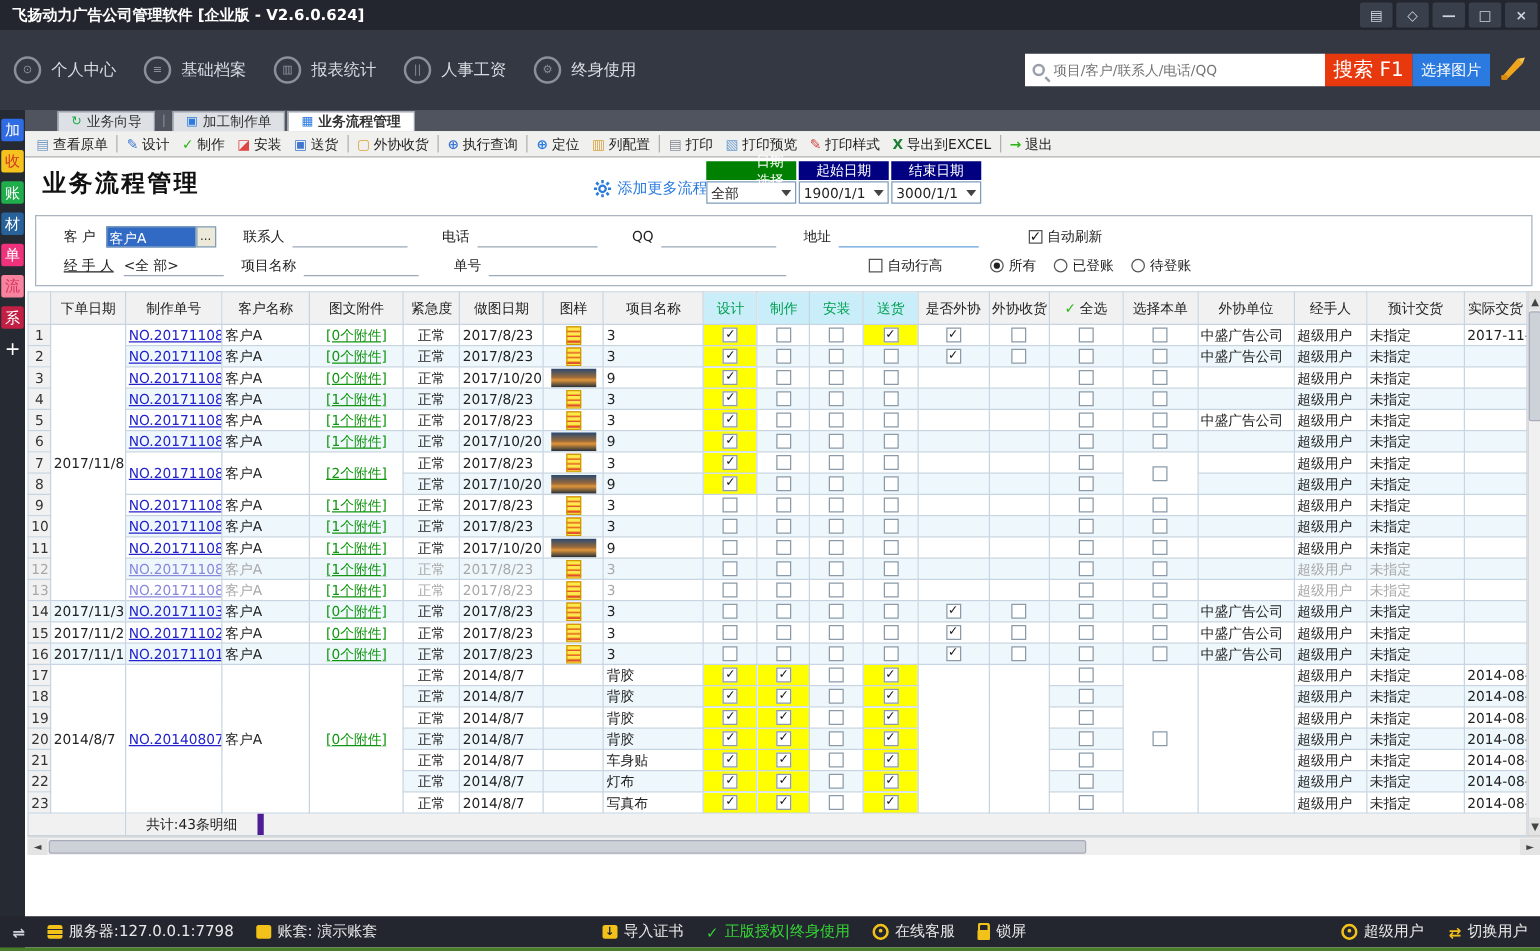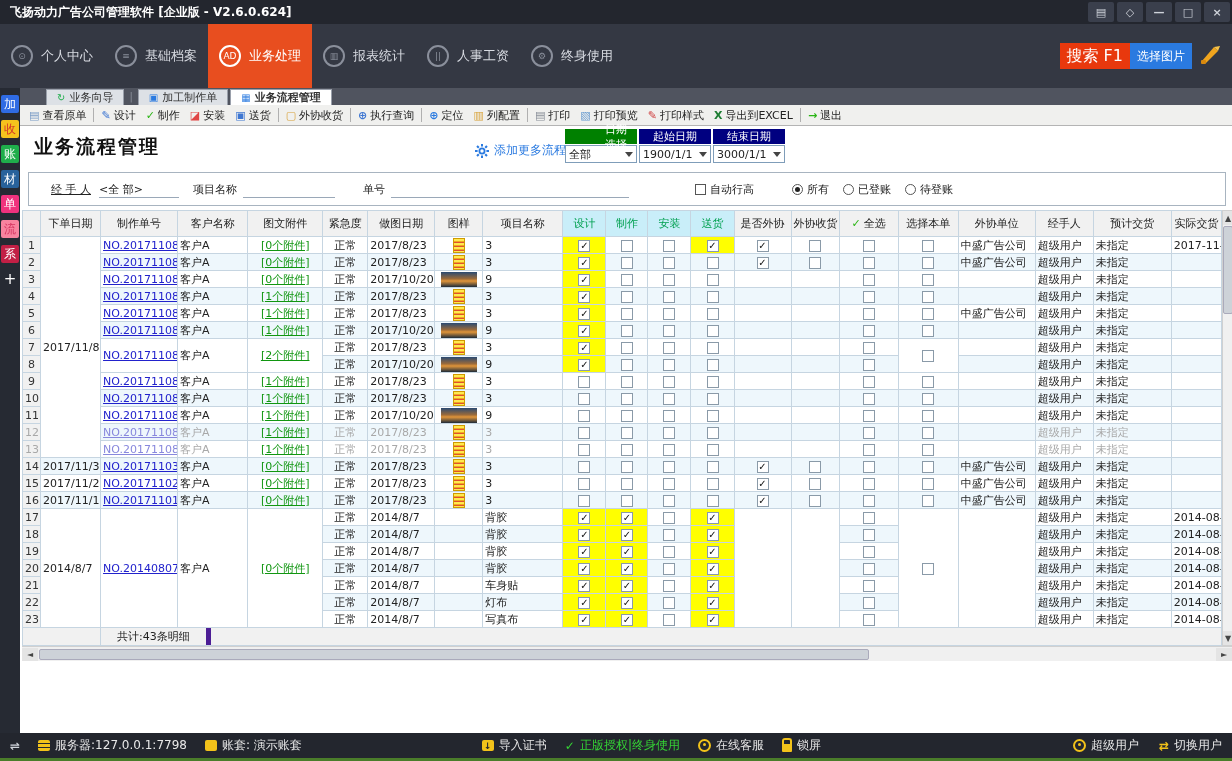--- a/index.html
+++ b/index.html
@@ -153,38 +153,38 @@
   <div class="navbar">
     <div id="nav-items" style="display:flex;align-items:stretch;">
         <div class="nav-item">
           <span class="nav-ico">⊙</span>
           <span>个人中心</span>
         </div>
         <div class="nav-item">
           <span class="nav-ico">≡</span>
           <span>基础档案</span>
         </div>
-        <div class="nav-item active">
-          <span class="nav-ico">AD</span>
-          <span>业务处理</span>
-        </div>
         <div class="nav-item">
           <span class="nav-ico">▥</span>
           <span>报表统计</span>
         </div>
         <div class="nav-item">
           <span class="nav-ico">||</span>
           <span>人事工资</span>
         </div>
         <div class="nav-item">
           <span class="nav-ico">⚙</span>
           <span>终身使用</span>
         </div>
       </div>
     <div class="search-wrap">
+      <div class="search-box">
+        <span class="mag"></span>
+        <input type="text" placeholder="项目/客户/联系人/电话/QQ" style="">
+      </div>
       <div class="btn-red">搜索 F1</div>
       <div class="btn-blue">选择图片</div>
       <span class="horn">
         <svg width="22" height="20" viewBox="0 0 22 20">
           <polygon points="2,16 14,2 18,6 6,18" fill="#f0a51e"></polygon>
           <polygon points="14,2 20,1 18,6" fill="#f6c34a"></polygon>
           <rect x="1" y="15" width="5" height="4" rx="1" fill="#d8890e"></rect>
         </svg>
       </span>
     </div>
@@ -323,20 +323,39 @@
               <div class="dhead" style="background: rgb(0, 0, 128);">结束日期</div>
               <div class="dval">
                 <span>3000/1/1</span>
                 <span class="dar"></span>
               </div>
             </div>
           </div>
       </div>
 
       <div class="fpanel">
+        <div class="frow">
+          <span class="flab" style="margin-left:18px;">客  户</span>
+          <span class="combo">
+            <span class="combo-val">客户A</span>
+            <span class="more-btn">…</span>
+          </span>
+          <span class="flab" style="margin-left:22px;">联系人</span>
+          <span class="uline" style="width:92px;margin-left:6px;"></span>
+          <span class="flab" style="margin-left:28px;">电话</span>
+          <span class="uline" style="width:96px;margin-left:6px;"></span>
+          <span class="flab" style="margin-left:28px;">QQ</span>
+          <span class="uline" style="width:92px;margin-left:6px;"></span>
+          <span class="flab" style="margin-left:22px;">地址</span>
+          <span class="uline" style="width:112px;margin-left:6px;border-bottom-color:#6aa3e0;"></span>
+          <span class="chklab" style="margin-left:40px;">
+            <span class="cb on"></span>
+            <span>自动刷新</span>
+          </span>
+        </div>
         <div class="frow">
           <span class="flab" style="margin-left:18px;text-decoration:underline;">经 手 人</span>
           <span class="uline" style="width:80px;margin-left:8px;">&lt;全 部&gt;</span>
           <span class="flab" style="margin-left:14px;">项目名称</span>
           <span class="uline" style="width:92px;margin-left:6px;"></span>
           <span class="flab" style="margin-left:28px;">单号</span>
           <span class="uline" style="width:238px;margin-left:6px;"></span>
           <span class="chklab" style="margin-left:66px;">
             <span class="cb"></span>
             <span>自动行高</span>

